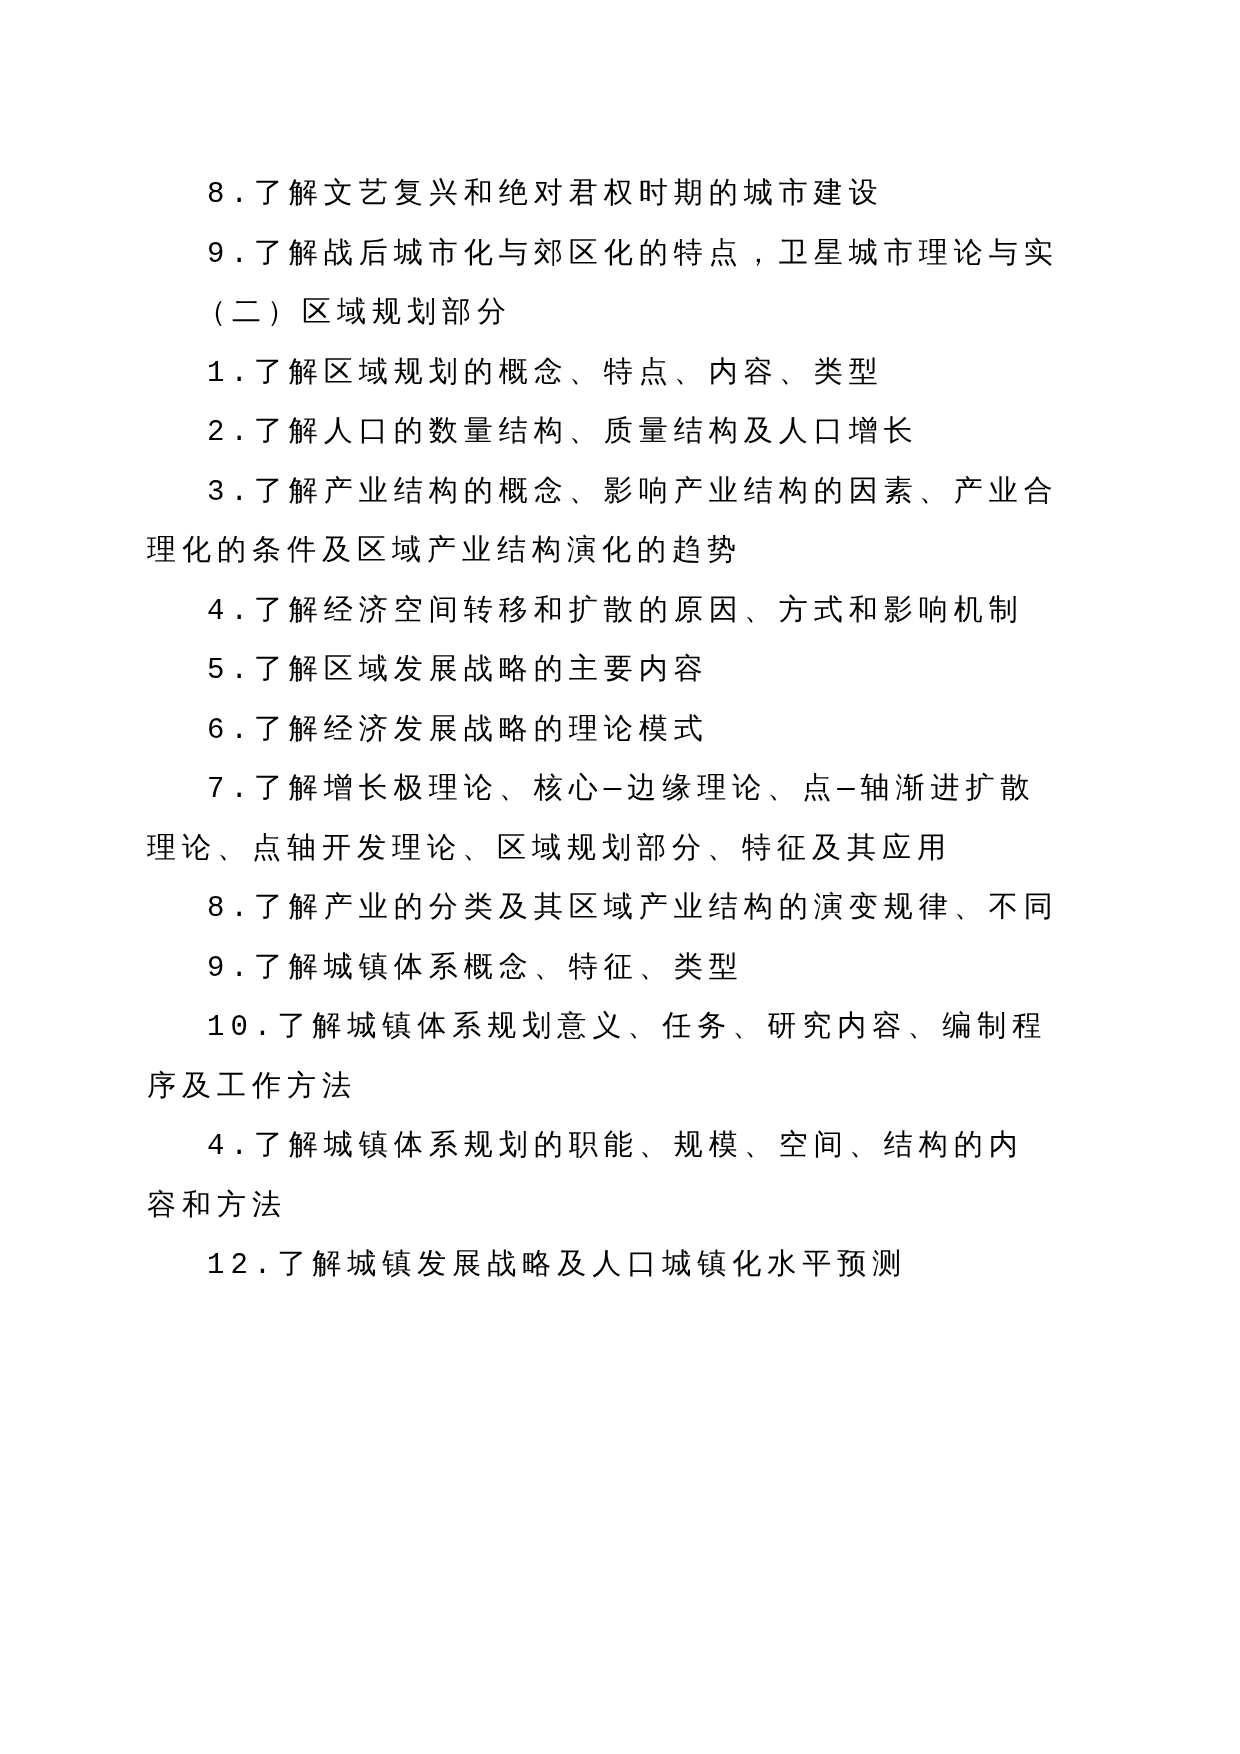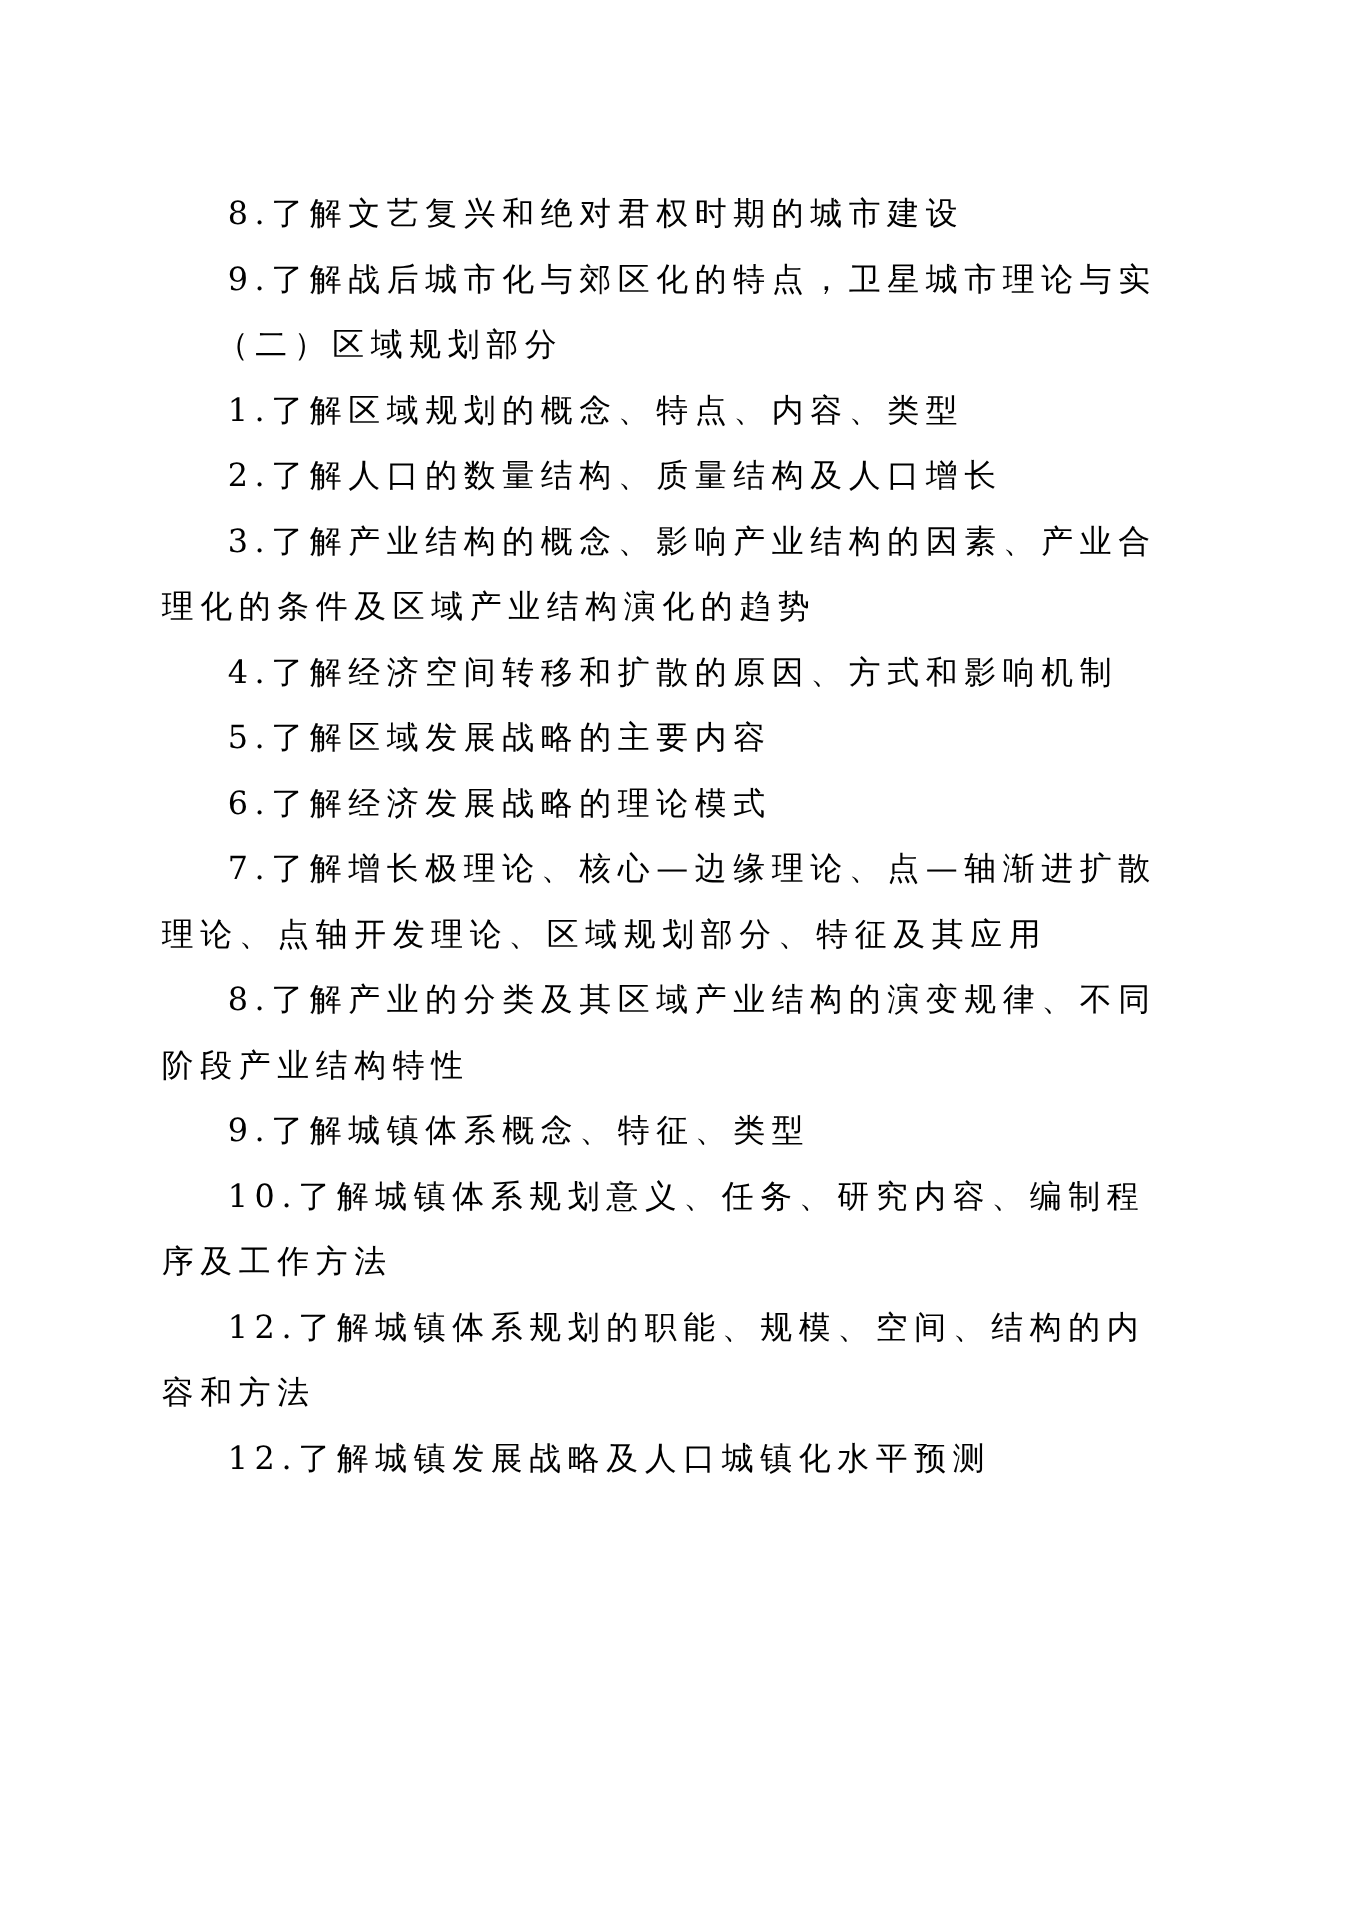--- a/index.html
+++ b/index.html
@@ -11,20 +11,21 @@
     width: 930px;
     font-family: "DejaVu Serif", "Liberation Serif", serif;
     font-size: 29px;
     color: #000000;
     letter-spacing: 6px;
   }
   .line {
     height: 59.5px;
     line-height: 59.5px;
     white-space: nowrap;
+    font-family: Liberation Mono, monospace;
   }
   .indent { padding-left: 60px; }
   .heading { padding-left: 50px; }
   .cont { padding-left: 0; }
 </style>
 </head>
 <body>
 
 <div class="page">
   <div class="line indent">8.了解文艺复兴和绝对君权时期的城市建设</div>
@@ -35,20 +36,19 @@
   <div class="line indent">1.了解区域规划的概念、特点、内容、类型</div>
   <div class="line indent">2.了解人口的数量结构、质量结构及人口增长</div>
   <div class="line indent">3.了解产业结构的概念、影响产业结构的因素、产业合</div>
   <div class="line cont">理化的条件及区域产业结构演化的趋势</div>
   <div class="line indent">4.了解经济空间转移和扩散的原因、方式和影响机制</div>
   <div class="line indent">5.了解区域发展战略的主要内容</div>
   <div class="line indent">6.了解经济发展战略的理论模式</div>
   <div class="line indent">7.了解增长极理论、核心—边缘理论、点—轴渐进扩散</div>
   <div class="line cont">理论、点轴开发理论、区域规划部分、特征及其应用</div>
   <div class="line indent">8.了解产业的分类及其区域产业结构的演变规律、不同</div>
-  <div class="line cont">阶段产业结构特性</div>
   <div class="line indent">9.了解城镇体系概念、特征、类型</div>
   <div class="line indent">10.了解城镇体系规划意义、任务、研究内容、编制程</div>
   <div class="line cont">序及工作方法</div>
-  <div class="line indent">12.了解城镇体系规划的职能、规模、空间、结构的内</div>
+  <div class="line indent">4.了解城镇体系规划的职能、规模、空间、结构的内</div>
   <div class="line cont">容和方法</div>
   <div class="line indent">12.了解城镇发展战略及人口城镇化水平预测</div>
 </div>
 
 </body></html>

